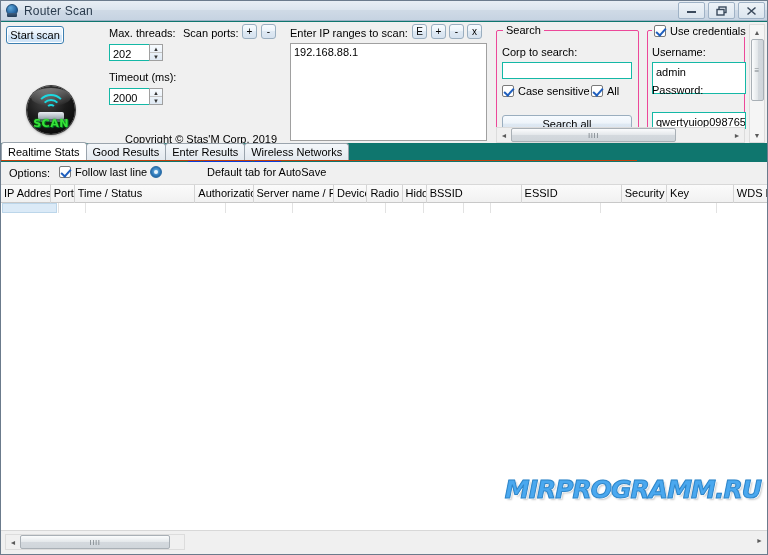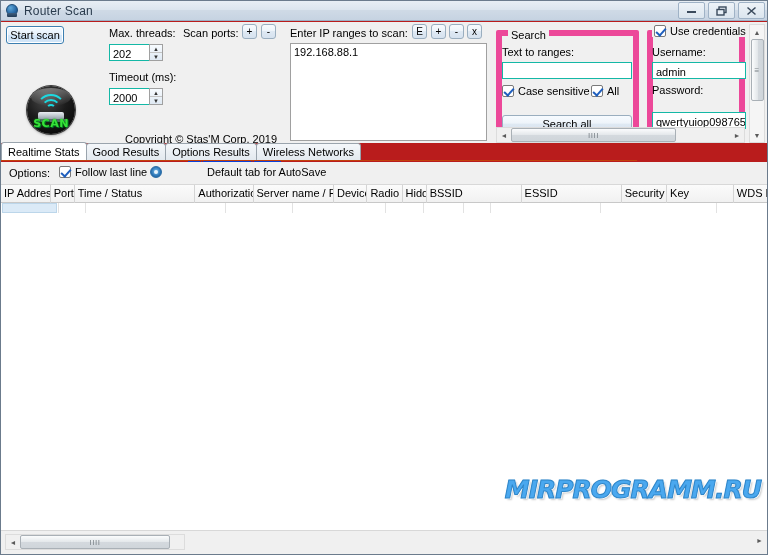--- a/index.html
+++ b/index.html
@@ -8,21 +8,21 @@
     width: 768px; height: 555px;
     overflow: hidden;
     font-family: "Liberation Sans", sans-serif;
     font-size: 11px;
     color: #000;
     background: #f0f0f0;
   }
   #app {
     position: relative;
     width: 768px; height: 555px;
-    background: #b91c1c;
+    background: #0f766e;
     border: 1px solid #6b7b8c;
     overflow: hidden;
   }
 
   
   .titlebar {
     position: absolute; top: 0; left: 0; right: 0; height: 20px;
     background: linear-gradient(to bottom, #e8eef4 0%, #dce5ee 45%, #cfdae6 50%, #c6d3e2 100%);
     border-bottom: 1px solid #9cb0c4;
     display: flex; align-items: center;
@@ -145,21 +145,21 @@
     position: absolute; left: 124px; top: 111px; font-size: 11px; color: #000;
     white-space: nowrap;
   }
   .link {
     position: absolute; left: 187px; top: 128px; font-size: 11px;
     color: #0b3fd8; text-decoration: underline; white-space: nowrap;
   }
 
   
   .group {
-    position: absolute; border: 6px solid #ec4899; border-radius: 2px;
+    position: absolute; border: 1px solid #ec4899; border-radius: 2px;
   }
   .group > .gtitle {
     position: absolute; top: -7px; left: 6px; background: #f0f0f0;
     padding: 0 3px; font-size: 11px; color: #000;
   }
   .chk { position: absolute; display: flex; align-items: center; gap: 4px; font-size: 11px; }
   .chkbox {
     width: 12px; height: 12px; background: #fff; border: 1px solid #7a7a7a;
     border-radius: 2px; position: relative; flex: none;
   }
@@ -354,39 +354,39 @@
     <div class="btn smallbtn" style="left:430px; top:2px;">+</div>
     <div class="btn smallbtn" style="left:448px; top:2px;">-</div>
     <div class="btn smallbtn" style="left:466px; top:2px;">x</div>
     <div class="listbox" style="left:289px; top:21px; width:197px; height:98px;">
       <div>192.168.88.1</div>
     </div>
 
     <div class="group" style="left:495px; top:8px; width:143px; height:107px;">
       <div class="gtitle">Search</div>
     </div>
-    <div class="lbl" style="left:501px; top:24px;">Text to ranges:</div>
+    <div class="lbl" style="left:501px; top:24px;">Corp to search:</div>
     <div class="tbox" style="left:501px; top:40px; width:130px; height:17px;" title=""></div>
     <div class="chk" style="left:501px; top:63px;">
       <span class="chkbox checked"></span>
       <span>Case sensitive</span>
     </div>
     <div class="chk" style="left:590px; top:63px;">
       <span class="chkbox checked"></span>
       <span>All</span>
     </div>
     <div class="btn" style="position:absolute; left:501px; top:93px; width:130px; height:18px;">Search all</div>
 
     <div class="group" style="left:646px; top:8px; width:98px; height:107px;"></div>
     <div class="chk" style="left:651px; top:3px; background:#f0f0f0; padding:0 2px;">
       <span class="chkbox checked"></span>
       <span>Use credentials</span>
     </div>
     <div class="lbl" style="left:651px; top:24px;">Username:</div>
-    <div class="tbox" style="left:651px; top:40px; width:94px; height:17px;">admin</div>
+    <div class="tbox" style="left:651px; top:40px; width:94px; height:32px;">admin</div>
     <div class="lbl" style="left:651px; top:62px;">Password:</div>
     <div class="tbox" style="left:651px; top:90px; width:94px; height:17px;">qwertyuiop098765432</div>
 
     <div class="hscroll" style="left:495px; top:105px; width:249px;">
       <div class="arrow">◄</div>
       <div class="thumb" style="width:165px;">
         <span class="grip">IIII</span>
       </div>
       <div class="arrow" style="margin-left:auto;">►</div>
     </div>
@@ -396,21 +396,21 @@
       <div class="thumb" style="height:62px;">
         <span class="grip">≡</span>
       </div>
       <div class="arrow" style="margin-top:auto;">▼</div>
     </div>
   </div>
 
   <div class="tabstrip">
     <div class="tab active">Realtime Stats</div>
     <div class="tab">Good Results</div>
-    <div class="tab">Options Results</div>
+    <div class="tab">Enter Results</div>
     <div class="tab">Wireless Networks</div>
   </div>
 
   <div class="optionsrow">
     <div class="lbl" style="left:8px; top:5px;">Options:</div>
     <div class="chk" style="left:58px; top:4px;">
       <span class="chkbox checked"></span>
       <span>Follow last line</span>
     </div>
     <div class="radio" style="left:149px; top:4px;gap:45px;">

